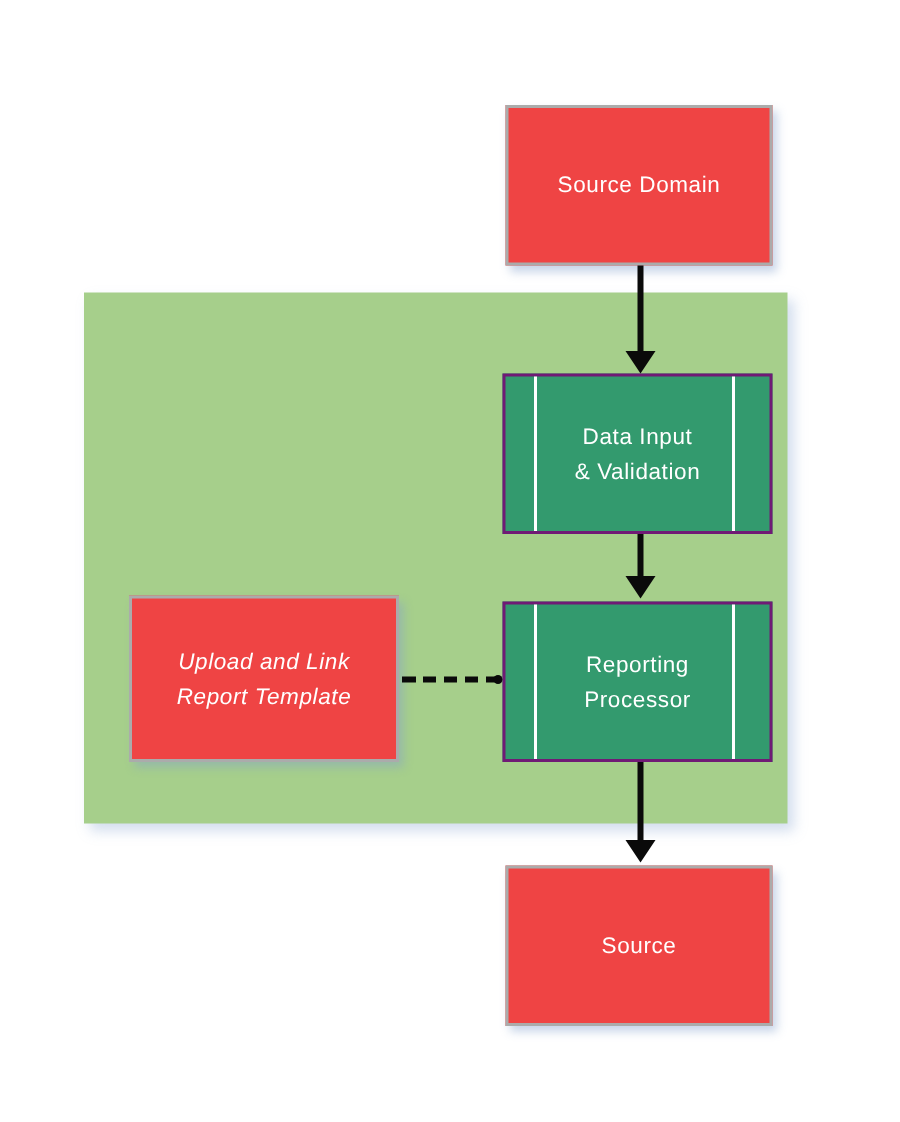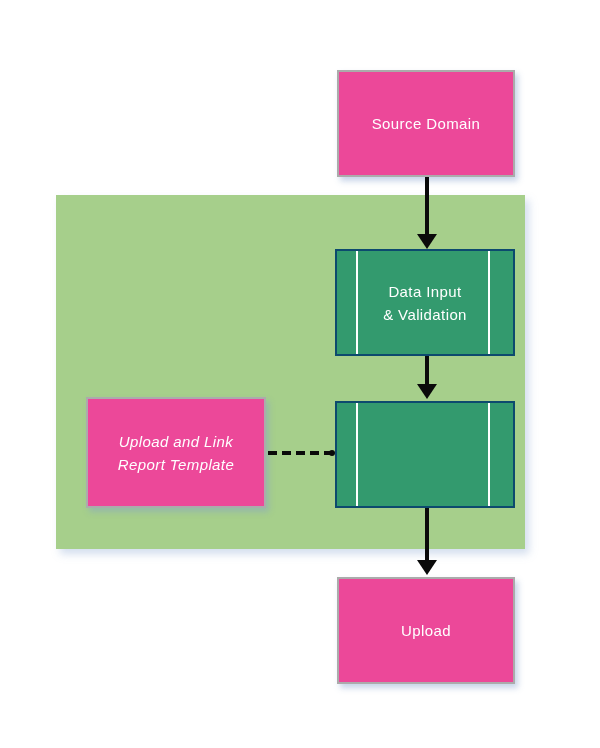--- a/index.html
+++ b/index.html
@@ -35,27 +35,27 @@
     z-index: 3;
   }
   .node-label {
     color: #ffffff;
     font-size: 15px;
     line-height: 23px;
     letter-spacing: 0.4px;
     white-space: pre-line;
   }
   .red-box {
-    background: #ec4899;
+    background: #ef4444;
     border: 2px solid #ABABAB;
     box-shadow: 3px 4px 6px rgba(130, 160, 205, 0.45);
   }
   .teal-box {
     background: #339A6E;
-    border: 2px solid #0c4a6e;
+    border: 2px solid #701a75;
   }
   
   .teal-box .inner-bar {
     position: absolute;
     top: 0;
     bottom: 0;
     width: 2px;
     background: #ffffff;
   }
   .teal-box .inner-bar.left  { left: 19px; }
@@ -125,29 +125,31 @@
   <div class="node teal-box" id="node-datain">
     <span class="inner-bar left"></span>
     <span class="inner-bar right"></span>
     <span class="node-label">Data Input
 &amp; Validation</span>
   </div>
 
   <div class="node teal-box" id="node-reporting">
     <span class="inner-bar left"></span>
     <span class="inner-bar right"></span>
+    <span class="node-label">Reporting
+Processor</span>
   </div>
 
   <div class="node red-box" id="node-upload">
     <span class="node-label">Upload and Link
 Report Template</span>
   </div>
 
   <div class="node red-box" id="node-output">
-    <span class="node-label">Upload</span>
+    <span class="node-label">Source</span>
   </div>
 
   <div class="arrow-shaft" id="shaft-1"></div>
   <div class="arrow-head" id="head-1"></div>
 
   <div class="arrow-shaft" id="shaft-2"></div>
   <div class="arrow-head" id="head-2"></div>
 
   <div class="arrow-shaft" id="shaft-3"></div>
   <div class="arrow-head" id="head-3"></div>

